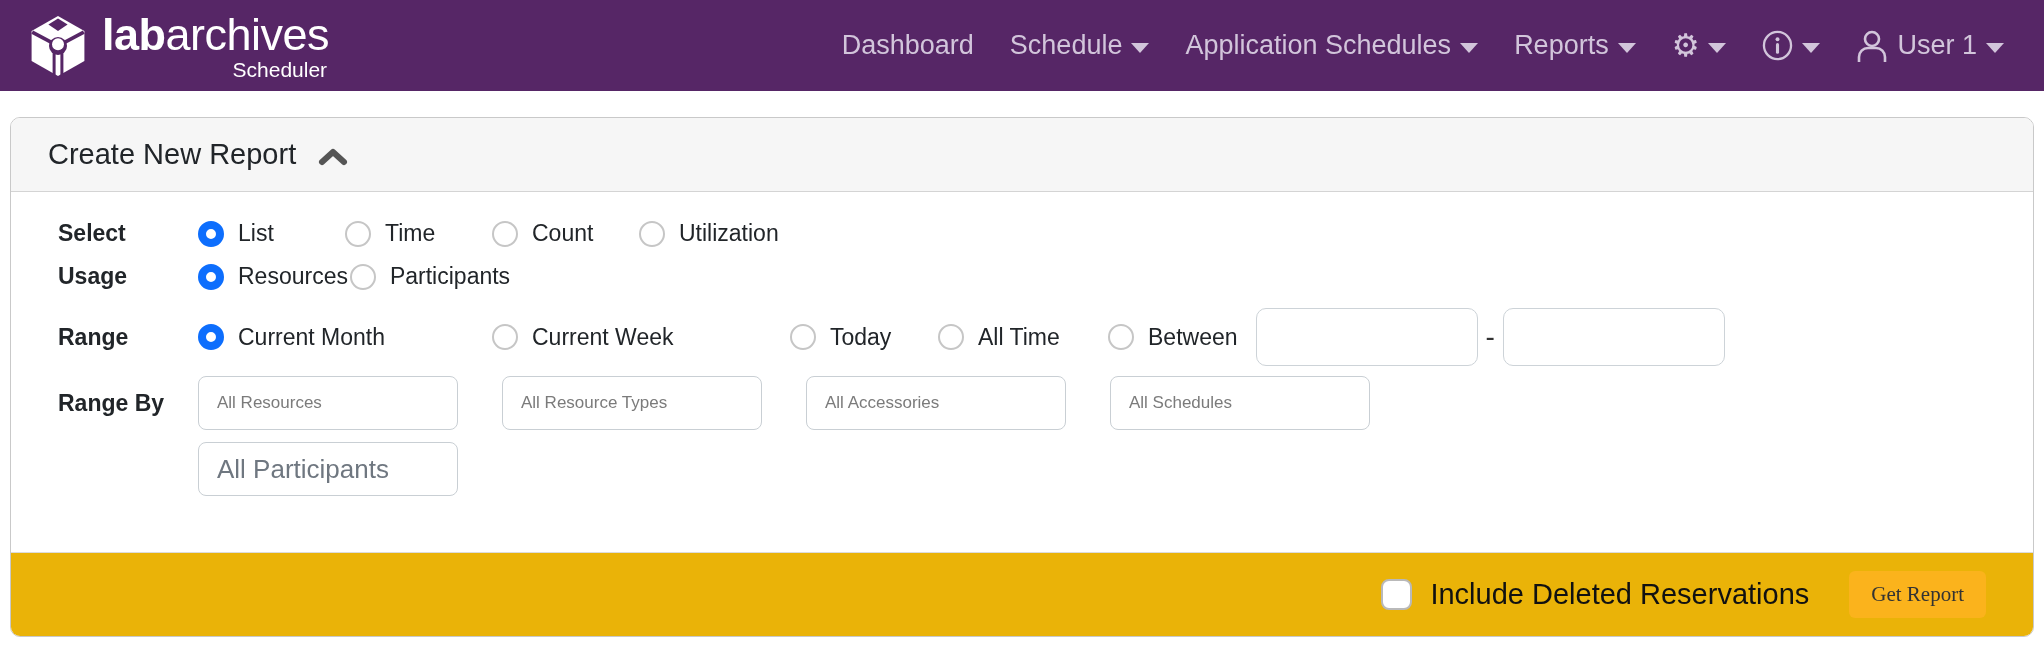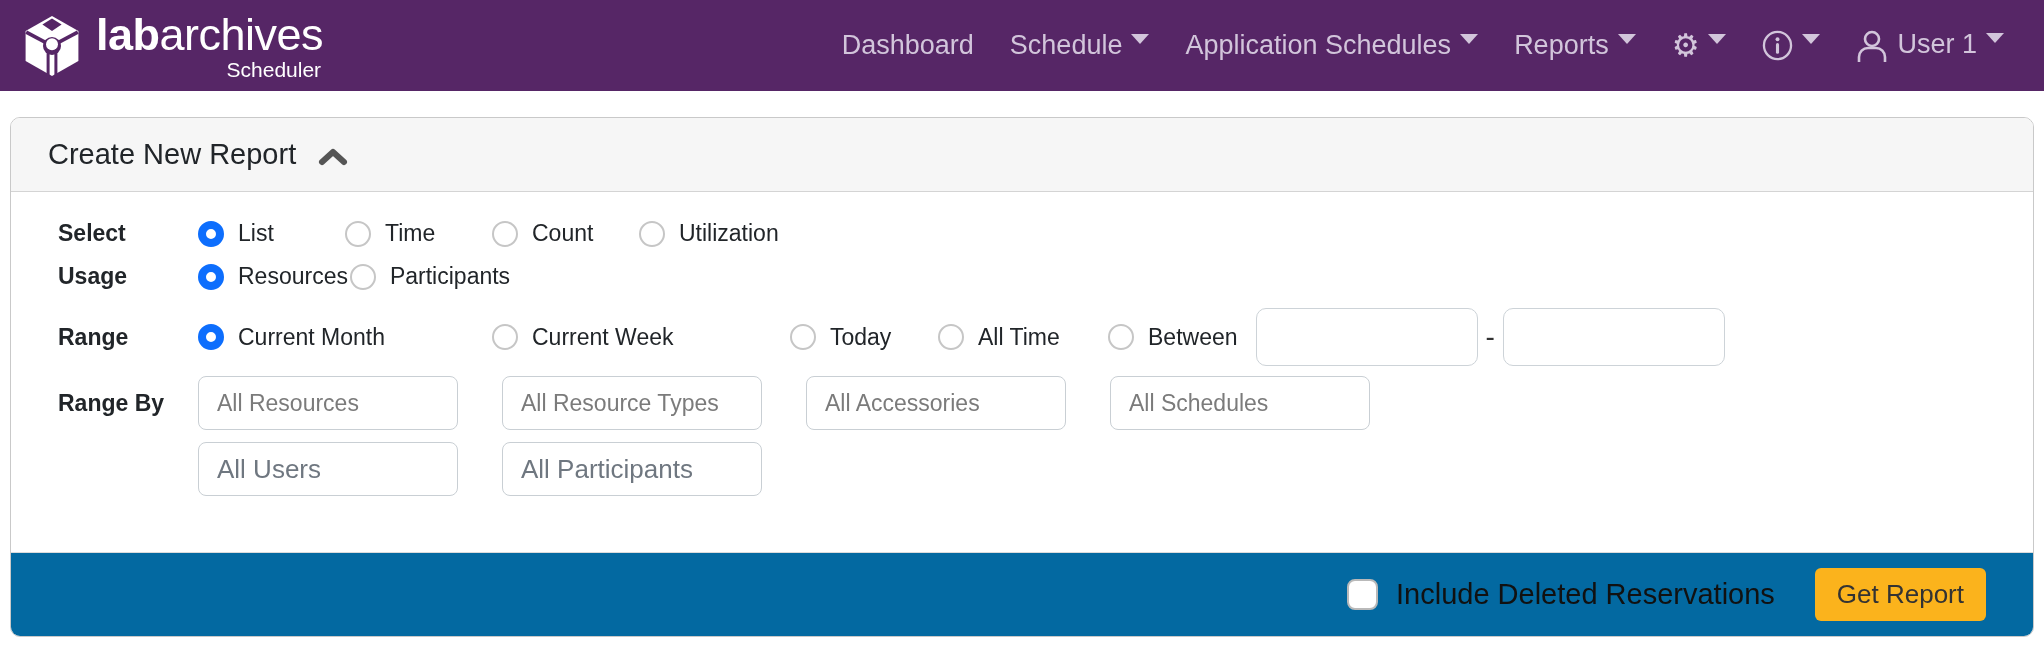--- a/index.html
+++ b/index.html
@@ -10,32 +10,32 @@
     position: relative;
     overflow: hidden;
   }
 
   
   .topbar {
     height: 91px;
     background: #562666;
     display: flex;
     align-items: center;
-    padding: 0 40px 0 22px;
+    padding: 0 40px 0 28px;
   }
   .logo { display: flex; align-items: center; gap: 14px; cursor: pointer; }
   .logo-icon svg { display: block; }
   .logo-text { display: flex; flex-direction: column; align-items: flex-end; line-height: 1; }
   .logo-main { color: #ffffff; font-size: 45px; letter-spacing: -0.5px; }
   .logo-main b { font-weight: 700; }
   .logo-sub { color: #ffffff; font-size: 21px; margin-top: 2px; margin-right: 2px; }
 
   .nav { margin-left: auto; display: flex; align-items: center; gap: 36px; }
   .nav-item {
-    color: #d2c5db; font-size: 27px; display: flex; align-items: flex-start; gap: 9px;
+    color: #d2c5db; font-size: 27px; display: flex; align-items: center; gap: 9px;
     cursor: pointer; white-space: nowrap;
   }
   .caret {
     width: 0; height: 0; display: inline-block;
     border-left: 9px solid transparent; border-right: 9px solid transparent;
     border-top: 10px solid #d2c5db; margin-top: 4px;
   }
   .nav-glyph { font-size: 31px; line-height: 1; }
   .user-svg { display: block; }
 
@@ -76,44 +76,44 @@
     width: 222px; height: 58px; border: 1px solid #cdd3d8; border-radius: 10px;
     font-size: 23px; padding: 0 16px; color: #212529; outline: none;
     font-family: "Liberation Sans", "DejaVu Sans", sans-serif;
   }
   .date-input.first { margin-left: 18px; }
   .range-dash { font-size: 28px; color: #333333; margin: 0 8px; }
 
   .row-filter { align-items: center; }
   .filter-input {
     width: 260px; height: 54px; border: 1px solid #c9cfd4; border-radius: 8px;
-    font-size: 23px; padding: 0 18px; color: #212529; margin-right: 44px; outline: none;
+    font-size: 17px; padding: 0 18px; color: #212529; margin-right: 44px; outline: none;
     font-family: "Liberation Sans", "DejaVu Sans", sans-serif;
   }
   .filter-input::placeholder, .date-input::placeholder { color: #7b7b7b; opacity: 1; }
   .row-filter2 { margin-top: -4px; }
   .row-filter2 .filter-input { font-size: 26px; }
   .row-filter2 .filter-input::placeholder { color: #6f7780; }
 
   
   .panel-footer {
     position: absolute; left: 0; right: 0; bottom: 0; height: 84px;
-    background: #0369a1; border-top: 1px solid #dcdcdc; border-radius: 0 0 9px 9px;
+    background: #eab308; border-top: 1px solid #dcdcdc; border-radius: 0 0 9px 9px;
     display: flex; align-items: center; justify-content: flex-end;
     padding-right: 47px; gap: 18px;
   }
   .checkbox {
     width: 31px; height: 31px; border: 2px solid #b9b9b9; border-radius: 8px;
     background: #ffffff; cursor: pointer;
   }
   .footer-label { font-size: 29px; color: #111111; margin-right: 22px; cursor: default; }
   .get-report-btn {
-    background: #fbb31c; color: #333333; font-size: 26px;
+    background: #fbb31c; color: #333333; font-size: 21px;
     border: none; border-radius: 6px; padding: 11px 22px; cursor: pointer;
-    font-family: Liberation Sans, sans-serif;
+    font-family: Liberation Serif, serif;
   }
 </style>
 </head>
 <body>
 
 <div class="topbar">
   <div class="logo">
     <span class="logo-icon">
       <svg width="60" height="64" viewBox="0 0 100 104">
         <polygon points="50,2 94,27 94,77 50,102 6,77 6,27" fill="#ffffff"></polygon>
@@ -248,21 +248,20 @@
     <div class="form-row row-filter">
       <span class="row-label">Range By</span>
       <input class="filter-input" type="text" placeholder="All Resources" style="">
       <input class="filter-input" type="text" placeholder="All Resource Types" style="">
       <input class="filter-input" type="text" placeholder="All Accessories" style="">
       <input class="filter-input" type="text" placeholder="All Schedules" style="">
     </div>
 
     <div class="form-row row-filter row-filter2">
       <span class="row-label"></span>
-      <input class="filter-input" type="text" placeholder="All Users" style="">
       <input class="filter-input" type="text" placeholder="All Participants" style="">
     </div>
 
   </div>
 
   <div class="panel-footer">
     <span class="checkbox"></span>
     <span class="footer-label">Include Deleted Reservations</span>
     <button class="get-report-btn">Get Report</button>
   </div>

